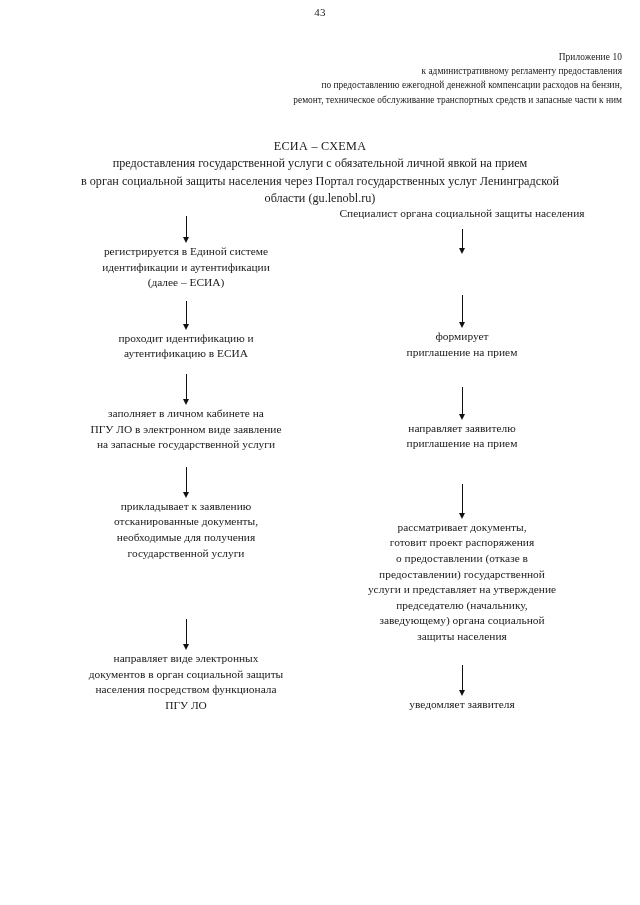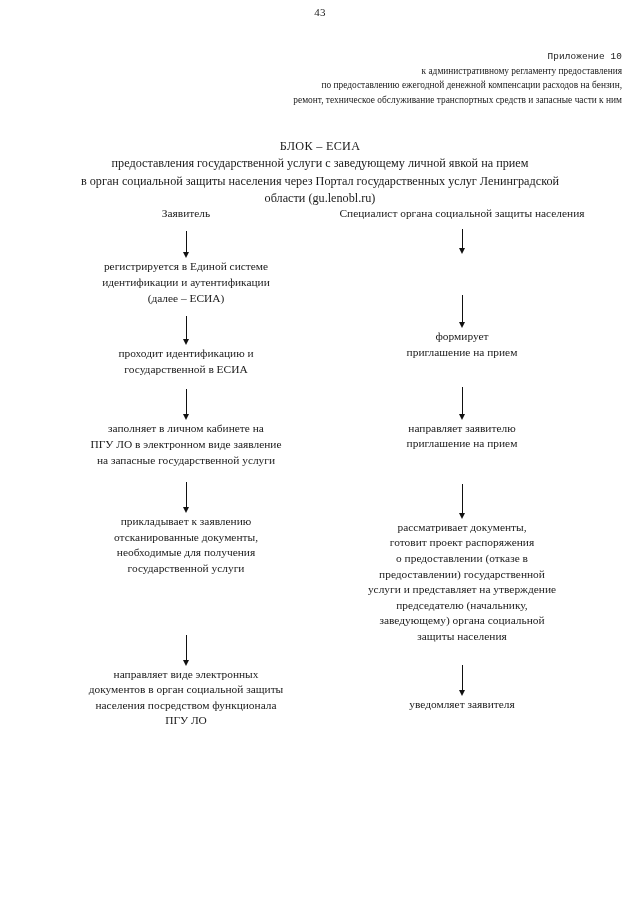--- a/index.html
+++ b/index.html
@@ -39,21 +39,21 @@
   .appendix-block {
     position: absolute;
     top: 50px;
     right: 18px;
     width: 430px;
     text-align: right;
     font-size: 9.4px;
     line-height: 14.2px;
   }
   .appendix-block .line { white-space: nowrap; }
-  .appendix-block .line.first { letter-spacing: .1px; font-family: Liberation Mono, monospace; }
+  .appendix-block .line.first { letter-spacing: .1px; }
 
   
   .doc-title {
     position: absolute;
     top: 138px;
     left: 28px;
     width: 584px;
     text-align: center;
     font-size: 12.2px;
     line-height: 17.4px;
@@ -121,53 +121,50 @@
   <div class="page-number">43</div>
 
   <div class="appendix-block">
     <div class="line first">Приложение  10</div>
     <div class="line">к  административному регламенту предоставления</div>
     <div class="line">по предоставлению  ежегодной денежной компенсации расходов на бензин,</div>
     <div class="line">ремонт, техническое обслуживание транспортных средств и запасные части к ним</div>
   </div>
 
   <div class="doc-title">
-    <div class="title-main">БЛОК – ЕСИА</div>
-    <div>предоставления государственной услуги с  заведующему личной явкой на прием</div>
+    <div class="title-main">ЕСИА – СХЕМА</div>
+    <div>предоставления государственной услуги с  обязательной личной явкой на прием</div>
     <div>в орган социальной защиты населения через Портал государственных услуг Ленинградской</div>
     <div>области (gu.lenobl.ru)</div>
   </div>
 
   <div class="flow">
 
     <div class="column left">
 
-      <div class="col-head">
-        <span class="tline">Заявитель</span>
-      </div>
 
       <div class="arrow" style="height:28px;margin-top:10px;">
         <div class="stem" style="height:22px;"></div>
         <div class="head" style="top:21px;"></div>
       </div>
 
       <div class="node">
         <span class="tline">регистрируется в Единой системе</span>
         <span class="tline">идентификации и аутентификации</span>
         <span class="tline">(далее – ЕСИА)</span>
       </div>
 
       <div class="arrow" style="height:30px;margin-top:10px;">
         <div class="stem" style="height:24px;"></div>
         <div class="head" style="top:23px;"></div>
       </div>
 
       <div class="node">
         <span class="tline">проходит идентификацию и</span>
-        <span class="tline">государственной в ЕСИА</span>
+        <span class="tline">аутентификацию в ЕСИА</span>
       </div>
 
       <div class="arrow" style="height:32px;margin-top:12px;">
         <div class="stem" style="height:26px;"></div>
         <div class="head" style="top:25px;"></div>
       </div>
 
       <div class="node">
         <span class="tline">заполняет в личном кабинете на</span>
         <span class="tline">ПГУ ЛО в электронном виде заявление</span>

